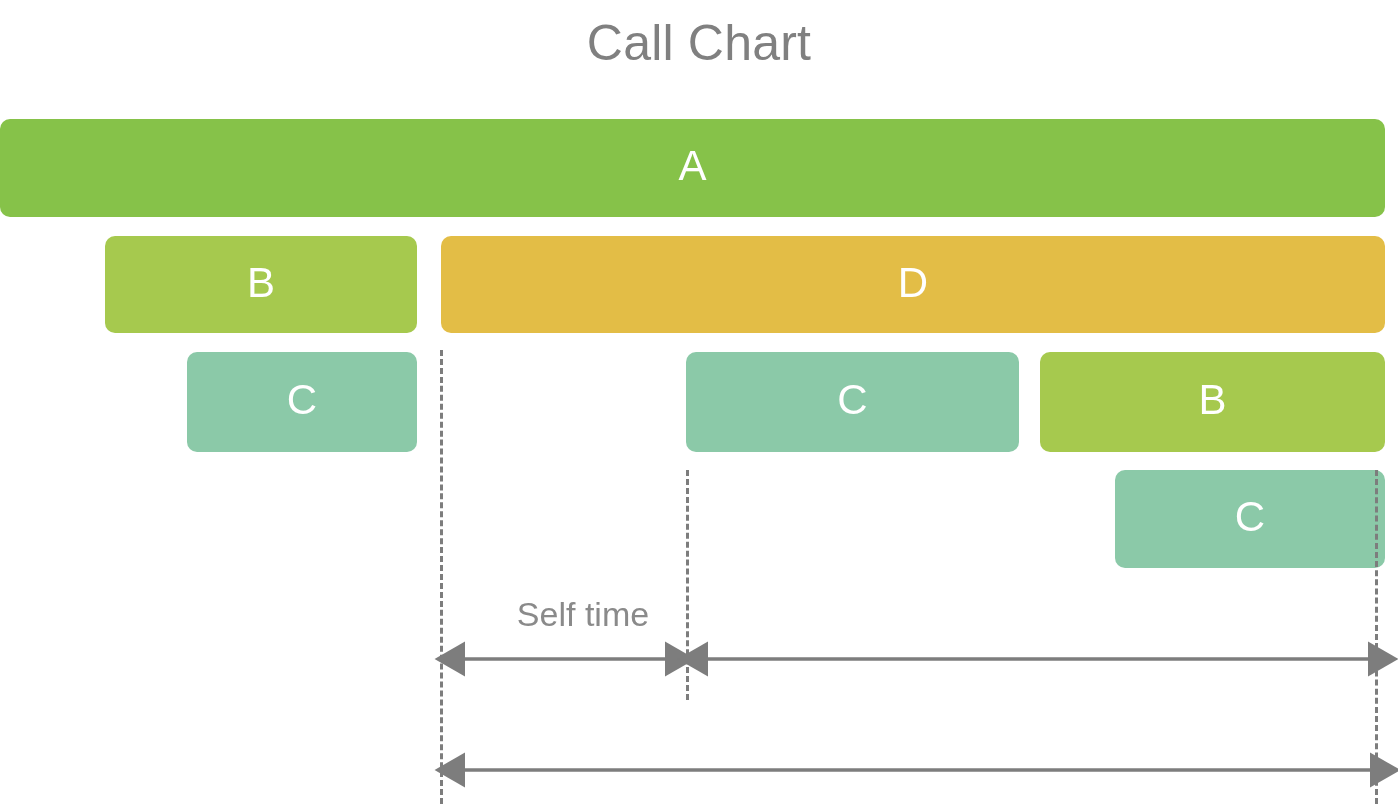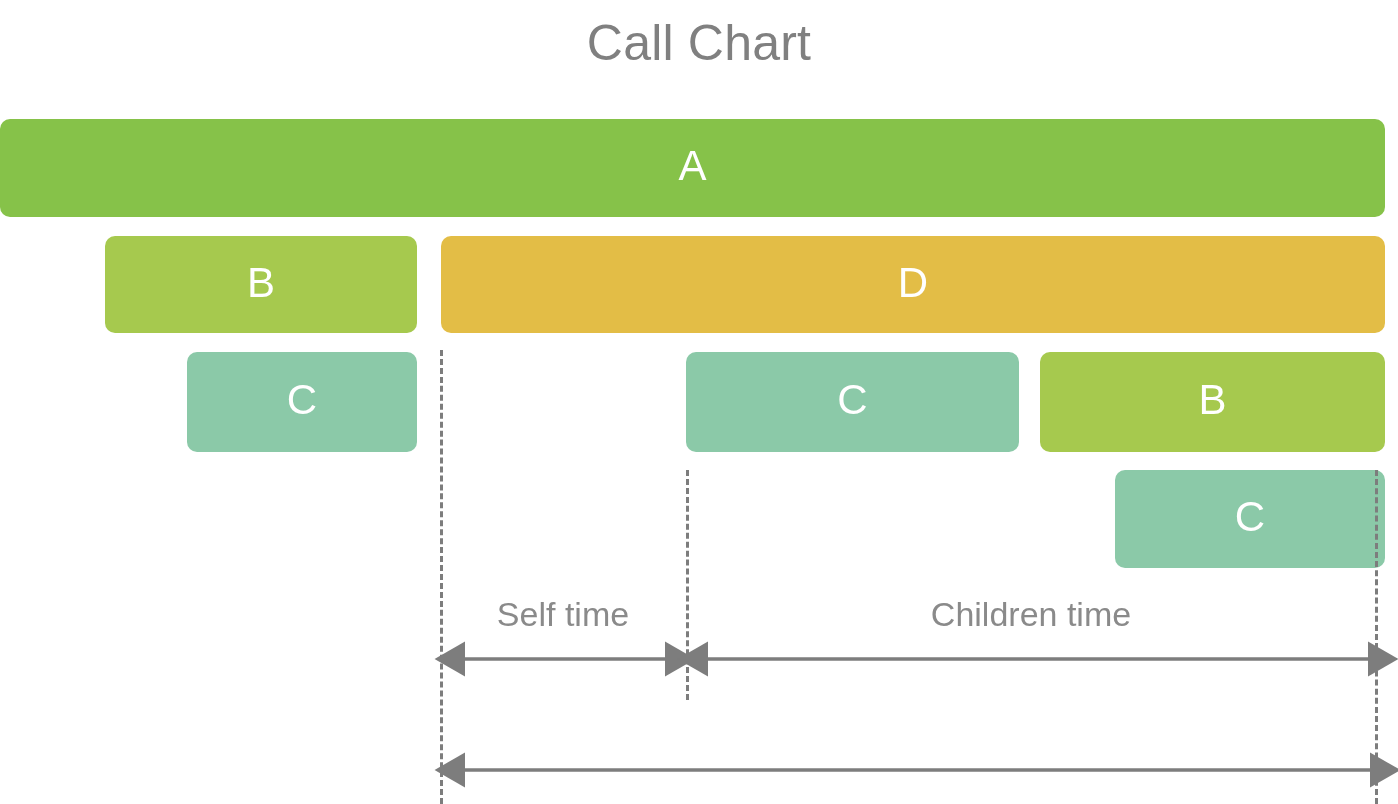--- a/index.html
+++ b/index.html
@@ -53,20 +53,21 @@
     box-sizing: border-box;
   }
   .measure-label {
     position: absolute;
     text-align: center;
     font-size: 34px;
     font-weight: 400;
     color: #8a8a8a;
     line-height: 44px;
     white-space: nowrap;
+    margin-left: 20px;
   }
   .arrow-svg {
     position: absolute;
     overflow: visible;
   }
 </style>
 </head>
 <body>
 
 <div id="canvas">
@@ -114,21 +115,20 @@
       <marker id="ah-start-1" markerWidth="11" markerHeight="11" refX="9" refY="5.5" orient="auto">
         <path d="M 9,0.5 L 9,10.5 L 0.3,5.5 Z" fill="#7d7d7d"></path>
       </marker>
       <marker id="ah-end-1" markerWidth="11" markerHeight="11" refX="2" refY="5.5" orient="auto">
         <path d="M 2,0.5 L 2,10.5 L 10.7,5.5 Z" fill="#7d7d7d"></path>
       </marker>
     </defs>
     <line x1="10" y1="16" x2="210" y2="16" stroke="#7d7d7d" stroke-width="3.5" marker-start="url(#ah-start-1)" marker-end="url(#ah-end-1)"></line>
   </svg>
 
-  <div class="measure-label" style="left:686px; top:592px; width:690px;">Children time</div>
 
   <svg class="arrow-svg" style="left:698px; top:643px;" width="680" height="32" viewBox="0 0 680 32">
     <defs>
       <marker id="ah-start-2" markerWidth="11" markerHeight="11" refX="9" refY="5.5" orient="auto">
         <path d="M 9,0.5 L 9,10.5 L 0.3,5.5 Z" fill="#7d7d7d"></path>
       </marker>
       <marker id="ah-end-2" markerWidth="11" markerHeight="11" refX="2" refY="5.5" orient="auto">
         <path d="M 2,0.5 L 2,10.5 L 10.7,5.5 Z" fill="#7d7d7d"></path>
       </marker>
     </defs>

